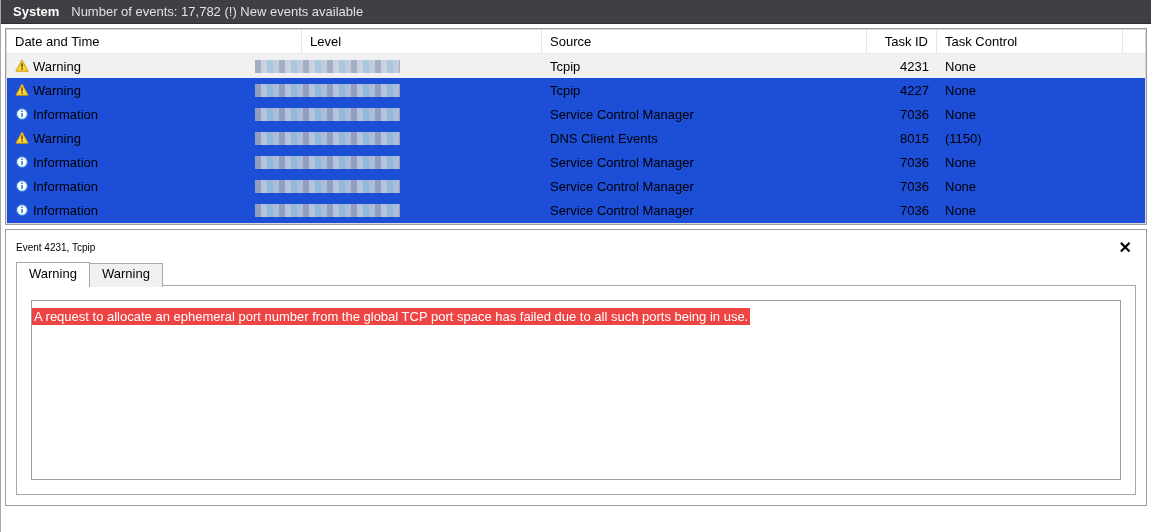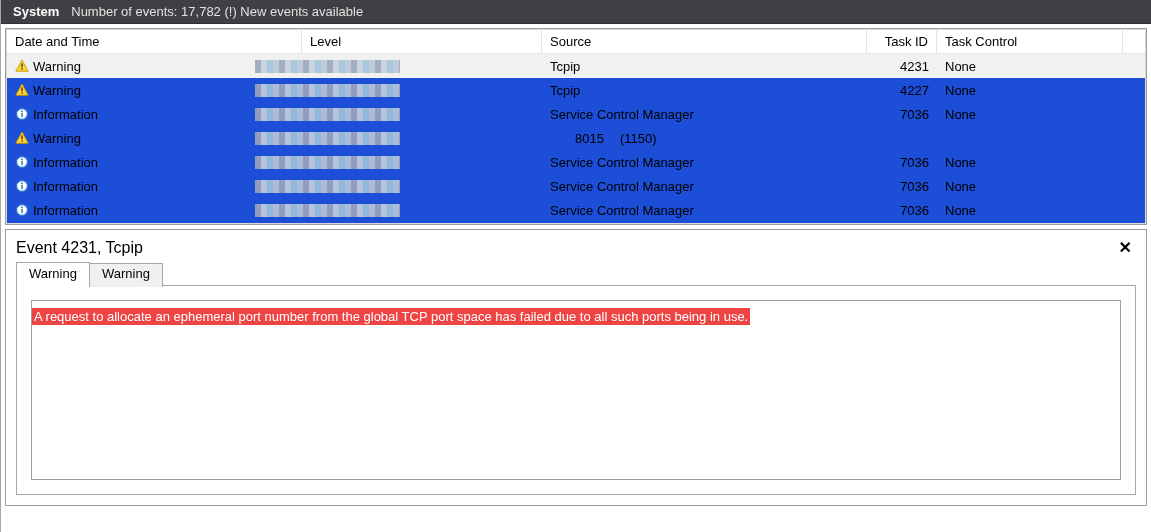--- a/index.html
+++ b/index.html
@@ -42,21 +42,21 @@
       repeating-linear-gradient(90deg,
         #9aa7bf 0 6px, #c8cfde 6px 12px,
         #a0c4de 12px 18px, #bcc8d8 18px 24px);
     filter: blur(.6px);
     opacity: .9;
   }
 
   
   .detail-pane { margin: 0 4px 4px 4px; border: 1px solid #9e9e9e; background:#fff;}
   .detail-head { display:flex; justify-content:space-between; align-items:center; padding: 8px 10px 4px 10px;}
-  .detail-title { font-size:16px;}
+  .detail-title { font-size:10px;}
   .close-x { font-family: Arial, sans-serif; font-weight:700; font-size:16px; cursor:pointer; padding:0 4px;}
 
   .tabs { display:flex; margin: 0 10px; height: 24px;}
   .tab { border:1px solid #a7a7a7; border-bottom:none; padding: 3px 12px; background:#fff; position:relative; top:1px;}
   .tab + .tab { margin-left: -1px; }
   .tab.inactive { background:#f0f0f0; top:2px; padding-top:2px; padding-bottom:2px;}
   .tab.active { z-index:2;}
 
   .tabpage { margin: 0 10px 10px 10px; border:1px solid #a7a7a7; padding: 14px 14px; }
   .msg-box { border: 1px solid #9e9e9e; min-height: 180px; padding: 8px 0 0 0; overflow:auto;}
@@ -153,20 +153,21 @@
                   <polygon points="8,1 15,14 1,14" fill="#ffd43b" stroke="#c79a00" stroke-width="1"></polygon>
                   <rect x="7.2" y="5" width="1.6" height="4.5" fill="#4a3b00"></rect>
                   <rect x="7.2" y="10.6" width="1.6" height="1.6" fill="#4a3b00"></rect>
                 </svg>
               </span>
               <span>Warning</span>
             </div>
             <div class="cell col-datetime">
               <span class="mask-dt"></span>
             </div>
+            <div class="cell col-source">DNS Client Events</div>
             <div class="cell col-eventid right">8015</div>
             <div class="cell col-taskcat">(1150)</div>
           </div>
           <div class="grid-row">
             <div class="cell col-level">
               <span class="ico info">
                 <svg viewBox="0 0 16 16">
                   <circle cx="8" cy="8" r="6.3" fill="#fff" stroke="#2a7ad1" stroke-width="1.5"></circle>
                   <rect x="7.1" y="6.8" width="1.8" height="4.5" fill="#2a7ad1"></rect>
                   <rect x="7.1" y="4" width="1.8" height="1.8" fill="#2a7ad1"></rect>

